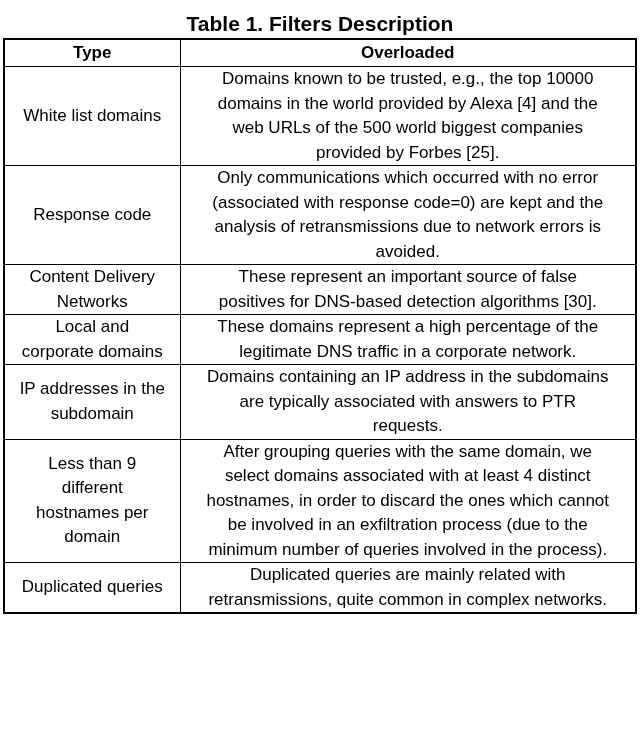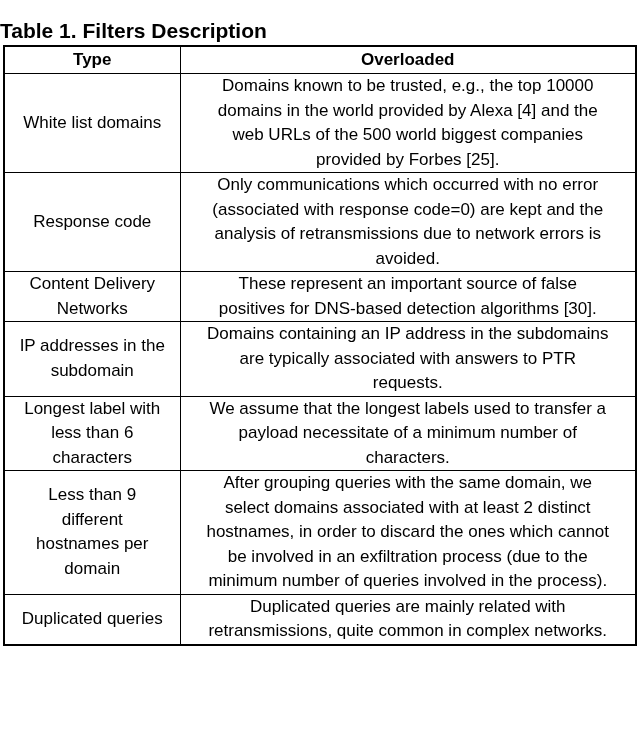--- a/index.html
+++ b/index.html
@@ -11,21 +11,22 @@
   body {
     width: 640px;
     height: 733px;
     overflow: hidden;
   }
   .table-title {
     font-family: "Liberation Sans", sans-serif;
     font-weight: bold;
     font-size: 21px;
     line-height: 23px;
-    padding: 19px 0 3px 0;
+    text-align: center;
+    padding: 12px 0 3px 0;
   }
   table.filters-table {
     border-collapse: collapse;
     table-layout: fixed;
     width: 634px;
     margin: 0 3px;
     border: 2px solid #000000;
   }
   col.col-type { width: 176px; }
   th, td {
@@ -77,41 +78,39 @@
 analysis of retransmissions due to network errors is
 avoided.</td>
       </tr>
       <tr>
         <td class="type-cell">Content Delivery
 Networks</td>
         <td class="desc-cell">These represent an important source of false
 positives for DNS-based detection algorithms [30].</td>
       </tr>
       <tr>
+        <td class="type-cell">Local and
+corporate domains</td>
+        <td class="desc-cell">These domains represent a high percentage of the
+legitimate DNS traffic in a corporate network.</td>
+      </tr>
+      <tr>
         <td class="type-cell">IP addresses in the
 subdomain</td>
         <td class="desc-cell">Domains containing an IP address in the subdomains
 are typically associated with answers to PTR
 requests.</td>
       </tr>
       <tr>
-        <td class="type-cell">Longest label with
-less than 6
-characters</td>
-        <td class="desc-cell">We assume that the longest labels used to transfer a
-payload necessitate of a minimum number of
-characters.</td>
-      </tr>
-      <tr>
         <td class="type-cell">Less than 9
 different
 hostnames per
 domain</td>
         <td class="desc-cell">After grouping queries with the same domain, we
-select domains associated with at least 2 distinct
+select domains associated with at least 4 distinct
 hostnames, in order to discard the ones which cannot
 be involved in an exfiltration process (due to the
 minimum number of queries involved in the process).</td>
       </tr>
       <tr>
         <td class="type-cell">Duplicated queries</td>
         <td class="desc-cell">Duplicated queries are mainly related with
 retransmissions, quite common in complex networks.</td>
       </tr>
     </tbody>

